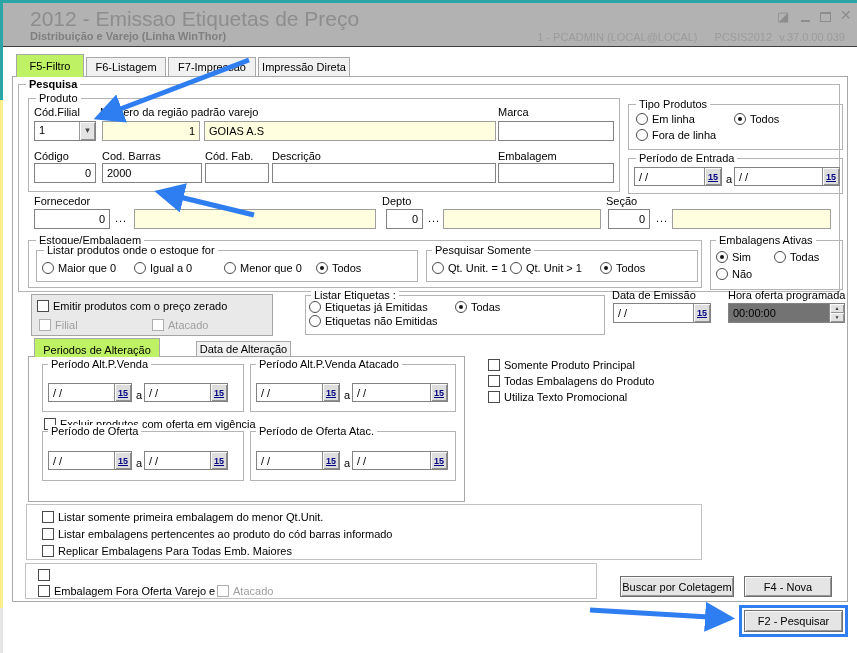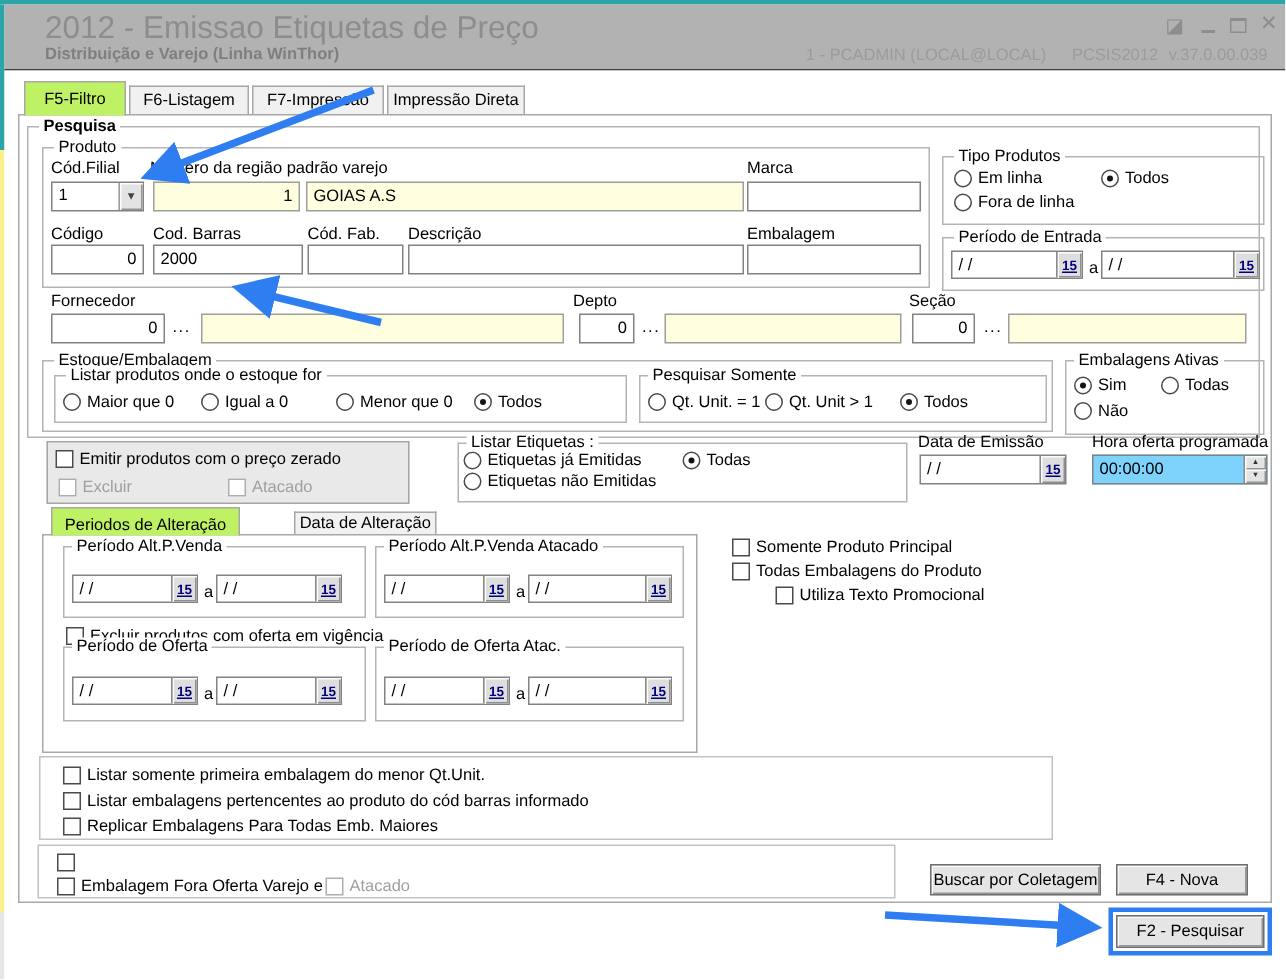--- a/index.html
+++ b/index.html
@@ -20,21 +20,21 @@
   .lbl { font-size:11px; line-height:12px; white-space:nowrap; }
   .fld { border:1px solid #828282; background:#fff; font-family:"Liberation Sans",sans-serif; font-size:11px; padding:0 4px; outline:none; }
   .yellow { background:#ffffdf; border-color:#9e9e9e; }
   .rt { text-align:right; }
   .combo { display:flex; border:1px solid #828282; background:#fff; }
   .combo .val { flex:1; padding:2px 0 0 4px; }
   .ddbtn { width:16px; background:#e3e3e3; border-left:1px solid #9a9a9a; box-shadow:inset 1px 1px 0 #fcfcfc, inset -1px -1px 0 #949494; text-align:center; font-size:9px; line-height:16px; color:#444; cursor:default; }
   .datefield { display:flex; align-items:stretch; border:1px solid #828282; background:#fff; }
   .dval { flex:1; padding:3px 0 0 4px; font-size:11px; }
   .calbtn { width:17px; background:#dedede; border-left:1px solid #8a8a8a; box-shadow:inset 1px 1px 0 #fcfcfc, inset -1px -1px 0 #8f8f8f; color:#00007f; font-weight:bold; font-size:9px; text-decoration:underline; display:flex; align-items:center; justify-content:center; cursor:default; }
-  .timefield { display:flex; align-items:stretch; border:1px solid #828282; background:#7dd3fc; }
+  .timefield { display:flex; align-items:stretch; border:1px solid #828282; background:#737373; }
   .spincol { width:15px; display:flex; flex-direction:column; border-left:1px solid #8a8a8a; }
   .spinbtn { flex:1; background:#e3e3e3; box-shadow:inset 1px 1px 0 #fcfcfc, inset -1px -1px 0 #949494; font-size:5px; line-height:8px; text-align:center; color:#333; cursor:default; }
   .radio { width:12px; height:12px; border-radius:50%; border:1px solid #4a4a4a; background:#fff; display:inline-block; flex:0 0 12px; position:relative; }
   .radio.checked::after { content:""; position:absolute; left:3px; top:3px; width:4px; height:4px; border-radius:50%; background:#141414; }
   .cbox { width:12px; height:12px; border:1px solid #4a4a4a; background:#fff; display:inline-block; flex:0 0 12px; }
   .cbox.dis { border-color:#aeaeae; }
   .opt { display:flex; align-items:center; gap:4px; height:13px; line-height:12px; white-space:nowrap; }
   .graypanel { background:#e9e9e9; border:1px solid #a5a5a5; }
   .distext { color:#9f9f9f; }
   .btn { background:#e5e5e5; border:1px solid #6f6f6f; box-shadow:inset 1px 1px 0 #fbfbfb, inset -1px -1px 0 #979797; font-family:"Liberation Sans",sans-serif; font-size:11px; text-align:center; cursor:default; }
@@ -200,21 +200,21 @@
     <span>Não</span>
   </div>
 
   <div class="abs graypanel" style="left:31px;top:294px;width:242px;height:42px;"></div>
   <div class="abs opt" style="left:37px;top:299px;">
     <span class="cbox"></span>
     <span>Emitir produtos com o preço zerado</span>
   </div>
   <div class="abs opt" style="left:39px;top:318px;">
     <span class="cbox dis"></span>
-    <span class="distext">Excluir</span>
+    <span class="distext">Filial</span>
   </div>
   <div class="abs opt" style="left:152px;top:318px;">
     <span class="cbox dis"></span>
     <span class="distext">Atacado</span>
   </div>
 
   <div class="abs gb" style="left:305px;top:295px;width:300px;height:40px;"></div>
   <span class="abs legend" style="left:311px;top:289px;">Listar Etiquetas :</span>
   <div class="abs opt" style="left:309px;top:300px;">
     <span class="radio"></span>
@@ -301,21 +301,21 @@
   </div>
 
   <div class="abs opt" style="left:488px;top:358px;">
     <span class="cbox"></span>
     <span>Somente Produto Principal</span>
   </div>
   <div class="abs opt" style="left:488px;top:374px;">
     <span class="cbox"></span>
     <span>Todas Embalagens do Produto</span>
   </div>
-  <div class="abs opt" style="left:517px;top:390px;">
+  <div class="abs opt" style="left:488px;top:390px;">
     <span class="cbox"></span>
     <span>Utiliza Texto Promocional</span>
   </div>
 
   <div class="abs gb" style="left:26px;top:504px;width:676px;height:56px;border-color:#c2c2c2;"></div>
   <div class="abs opt" style="left:42px;top:510px;">
     <span class="cbox"></span>
     <span>Listar somente primeira embalagem do menor Qt.Unit.</span>
   </div>
   <div class="abs opt" style="left:42px;top:527px;">

